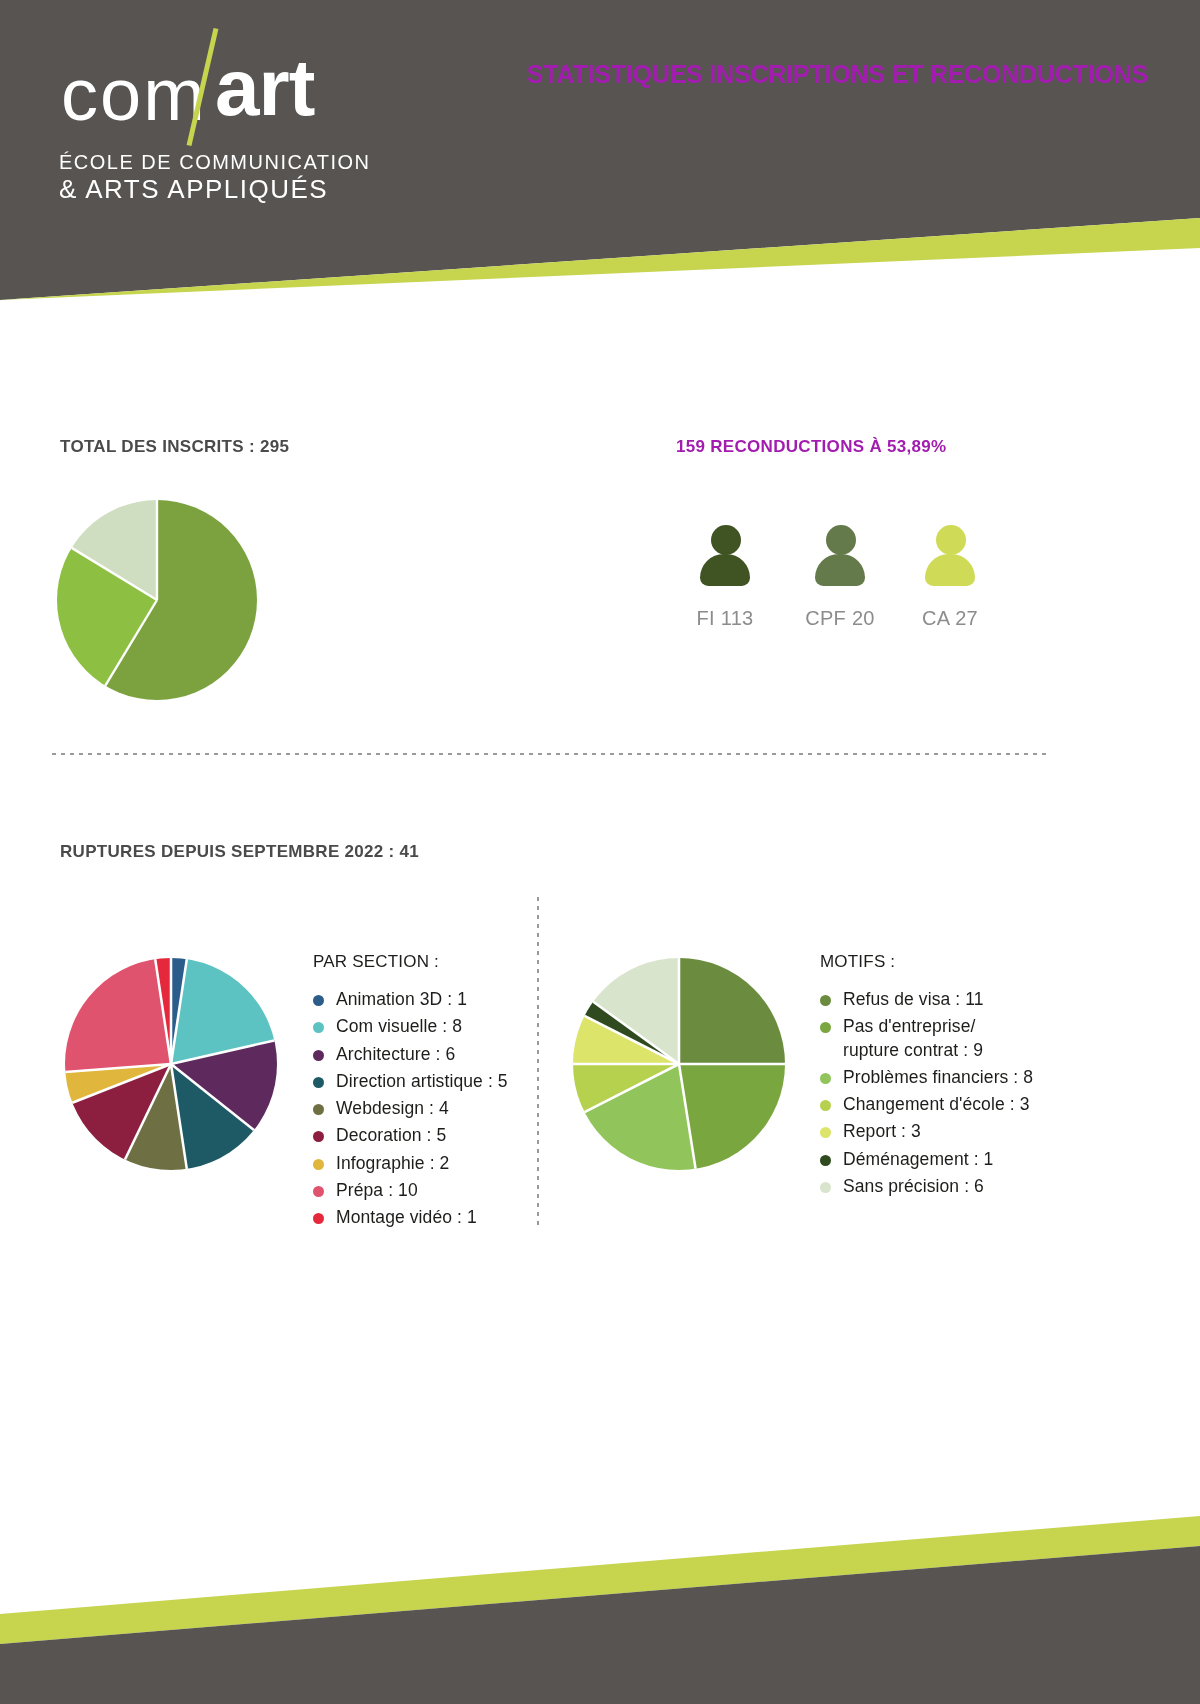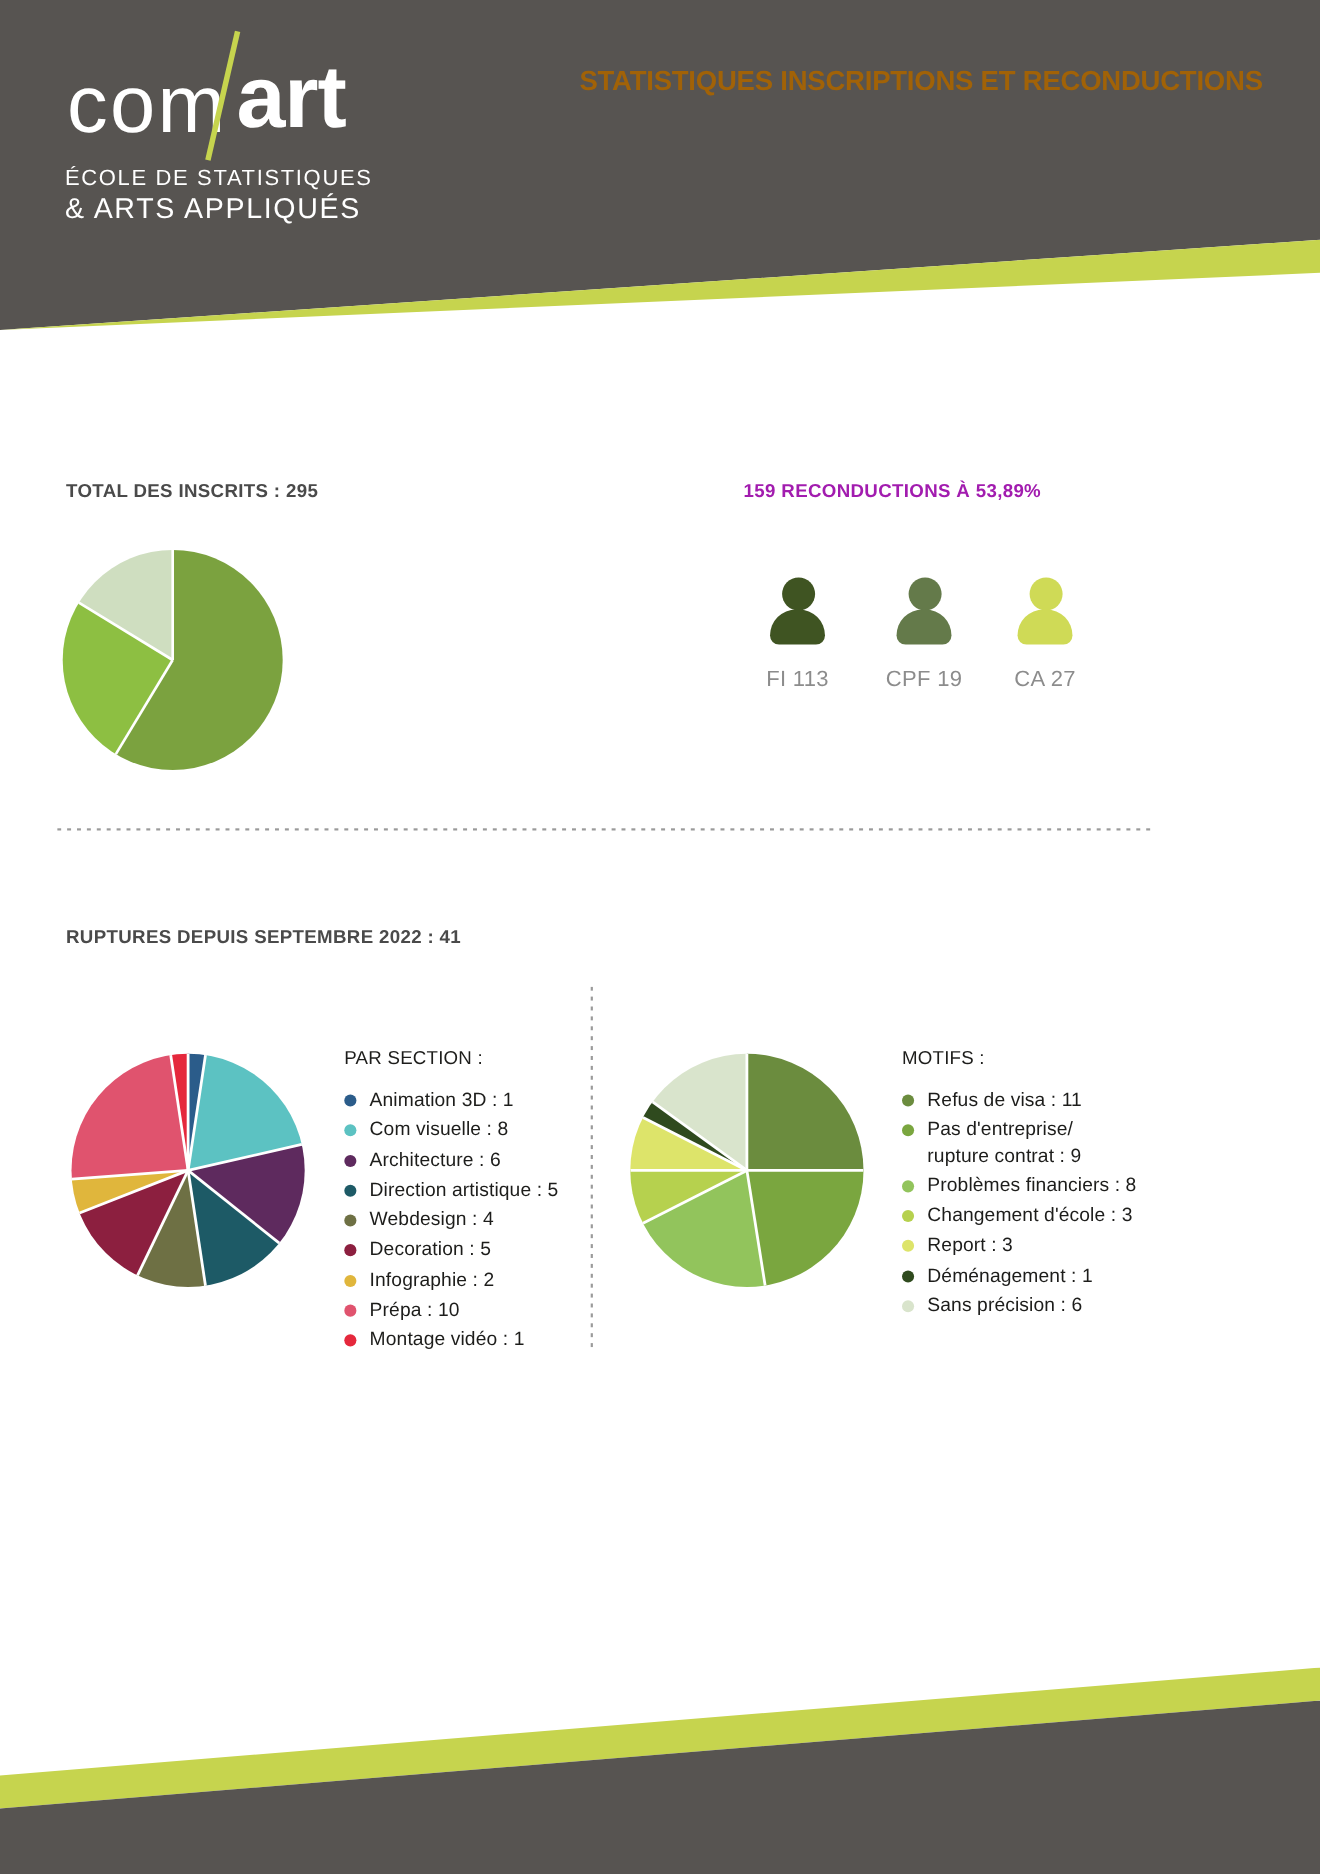--- a/index.html
+++ b/index.html
@@ -57,21 +57,21 @@
   .logo-sub {
     position:absolute; left:4px; top:118px;
     color:#ffffff; font-weight:300;
     letter-spacing:1.5px; line-height:1.22;
   }
   .logo-sub .l1 { font-size:20px; display:block; }
   .logo-sub .l2 { font-size:26px; display:block; }
 
   .header-title {
     position:absolute; right:52px; top:60px;
-    color:#a16207; font-size:25px; font-weight:700;
+    color:#a21caf; font-size:25px; font-weight:700;
     letter-spacing:-0.2px; white-space:nowrap;
     text-align:center;
   }
   .header-year {
     position:absolute; right:52px; top:108px;
     color:#c6d44e; font-size:44px; font-weight:800;
     letter-spacing:0px; text-align:right;
   }
 
   
@@ -177,21 +177,21 @@
     <div class="header-accent"></div>
     <div class="header-accent2"></div>
 
     <div class="logo">
       <div class="logo-main">
         <span class="logo-com">com</span>
         <span class="logo-slash"></span>
         <span class="logo-art">art</span>
       </div>
       <div class="logo-sub">
-        <span class="l1">ÉCOLE DE STATISTIQUES</span>
+        <span class="l1">ÉCOLE DE COMMUNICATION</span>
         <span class="l2">&amp; ARTS APPLIQUÉS</span>
       </div>
     </div>
 
     <div class="header-title">STATISTIQUES INSCRIPTIONS ET RECONDUCTIONS</div>
   </div>
 
   <div class="sec1-title">TOTAL DES INSCRITS : 295</div>
   <div class="pie1" style="background: conic-gradient(rgb(123, 162, 63) 0deg, rgb(123, 162, 63) 211.119deg, rgb(141, 191, 66) 211.119deg, rgb(141, 191, 66) 301.424deg, rgb(207, 222, 192) 301.424deg, rgb(207, 222, 192) 360deg); position: absolute;">
       <svg viewBox="0 0 100 100" style="position: absolute; left: 0px; top: 0px; width: 100%; height: 100%; pointer-events: none;">
@@ -209,21 +209,21 @@
         <span class="person-head" style="background: rgb(63, 84, 34);"></span>
         <span class="person-body" style="background: rgb(63, 84, 34);"></span>
       </div>
       <div class="person-label">FI 113</div>
     </div>
     <div class="person-col c1">
       <div class="person-icon">
         <span class="person-head" style="background: rgb(100, 122, 74);"></span>
         <span class="person-body" style="background: rgb(100, 122, 74);"></span>
       </div>
-      <div class="person-label">CPF 19</div>
+      <div class="person-label">CPF 20</div>
     </div>
     <div class="person-col c2">
       <div class="person-icon">
         <span class="person-head" style="background: rgb(207, 218, 86);"></span>
         <span class="person-body" style="background: rgb(207, 218, 86);"></span>
       </div>
       <div class="person-label">CA 27</div>
     </div>
   </div>
 

